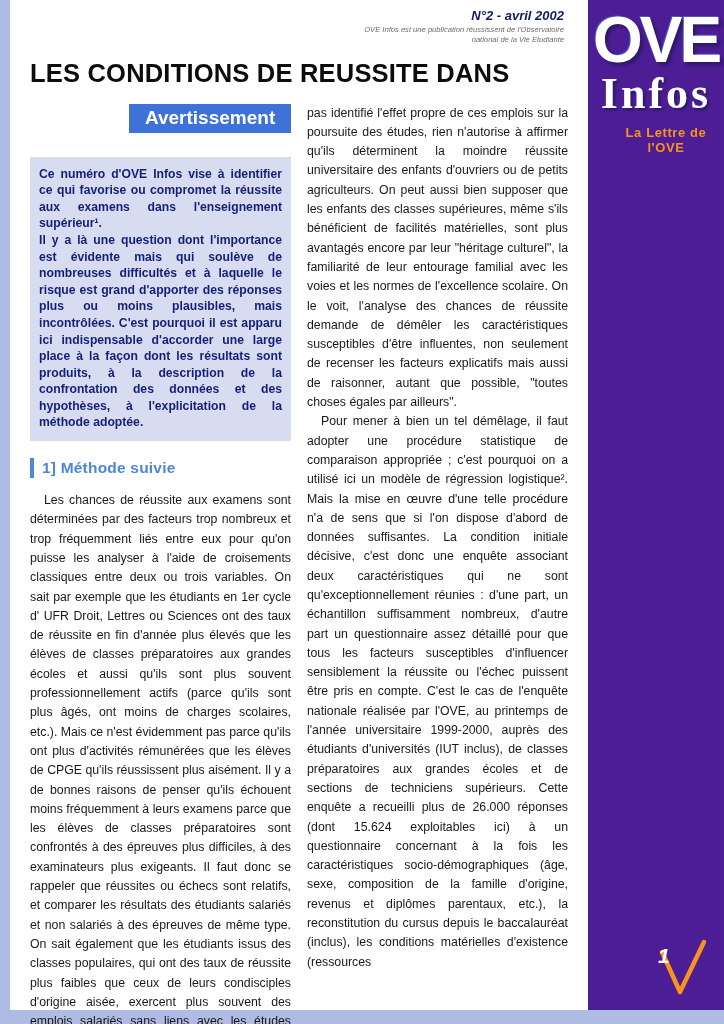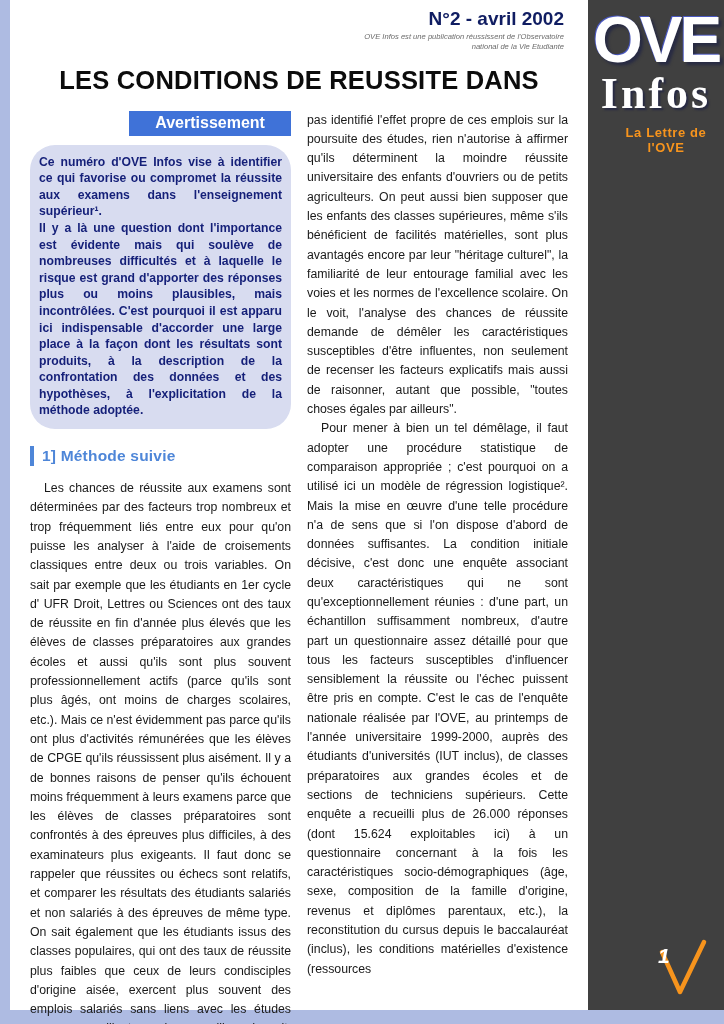--- a/index.html
+++ b/index.html
@@ -4,45 +4,45 @@
 <style>
   * { margin:0; padding:0; box-sizing:border-box; }
   html,body { width:724px; height:1024px; }
   body { font-family:"Liberation Sans", sans-serif; background:#aebbe2; position:relative; overflow:hidden; }
 
   .canvas { position:absolute; inset:0; width:724px; height:1024px; background:#aebbe2; }
 
   .page { position:absolute; left:10px; top:0; width:578px; height:1010px; background:#ffffff; padding:8px 20px 0 20px; }
 
   
-  .issue { text-align:right; font-size:19px; font-weight:bold; color:#101d62; padding-right:4px; }
+  .issue { text-align:right; font-size:13px; font-weight:bold; font-style:italic; color:#101d62; padding-right:4px; }
   .pubnote { margin-left:auto; width:210px; text-align:right; font-size:7.6px; font-style:italic; color:#6b6b6b; line-height:1.35; margin-top:2px; padding-right:4px; }
-  h1.title { margin-top:12px; text-align:center; font-size:25.5px; line-height:1.18; font-weight:bold; color:#0c0c0c; letter-spacing:0.2px; }
+  h1.title { margin-top:12px; font-size:25.5px; line-height:1.18; font-weight:bold; color:#0c0c0c; letter-spacing:0.2px; }
   h1.title span { display:block; }
   .author { margin-top:10px; text-align:center; font-size:13.4px; font-weight:bold; color:#101010; }
 
   
   .columns { display:flex; gap:16px; margin-top:16px; }
   .col { flex:1 1 0; min-width:0; }
 
   
-  .avert-label { width:62%; margin-left:auto; background:#3f72d8; color:#ffffff; font-weight:bold; font-size:16px; text-align:center; padding:3px 0 4px 0; }
-  .avert-box { margin-top:9px; background:#d8dcf0; padding:9px 9px 10px 9px; color:#141f78; font-weight:bold; font-size:12.2px; line-height:16.6px; text-align:justify;border-radius:25px; }
+  .avert-label { width:62%; margin-left:auto; background:#3f72d8; color:#ffffff; font-weight:bold; font-size:19px; text-align:center; padding:3px 0 4px 0; }
+  .avert-box { margin-top:24px; background:#d8dcf0; padding:9px 9px 10px 9px; color:#141f78; font-weight:bold; font-size:12.2px; line-height:16.6px; text-align:justify; }
   .avert-box p + p { margin-top:0; }
 
   
   h2.section { margin:17px 0 13px 0; color:#4e86d8; font-size:15.5px; font-weight:bold; border-left:4px solid #4e86d8; padding:1px 0 1px 8px; letter-spacing:0.2px; }
 
   
   p.body { font-size:12.3px; line-height:19.3px; color:#191919; text-align:justify; }
   p.body.indent { text-indent:14px; }
   .col.right p.body + p.body { margin-top:0; }
 
   
-  .sidebar { position:absolute; left:588px; top:0; width:136px; height:1010px; background:#404040; text-align:center; }
+  .sidebar { position:absolute; left:588px; top:0; width:136px; height:1010px; background:#4c1d95; text-align:center; }
   .logo-ove { margin-top:8px; font-size:64px; font-weight:bold; letter-spacing:-3px; color:#ffffff; text-shadow:3px 3px 3px rgba(20,25,70,0.55), -1px -1px 0 #4a58c0; line-height:1.0; }
   .logo-infos { font-family:"Liberation Serif", serif; font-size:44px; font-weight:bold; letter-spacing:3px; color:#ffffff; text-shadow:2px 2px 2px rgba(20,25,70,0.6); line-height:1.0; }
   .tagline { margin-top:9px; font-size:13px; font-weight:bold; color:#f7941d; letter-spacing:0.6px;margin-left:20px; }
 
   .pagenum-wrap { position:absolute; right:16px; bottom:14px; width:52px; height:58px; }
   .pagenum-wrap svg { position:absolute; right:0; bottom:0; }
   .pagenum { position:absolute; left:2px; top:6px; font-size:21px; font-weight:bold; font-style:italic; color:#ffffff; }
 </style>
 </head>
 <body>

